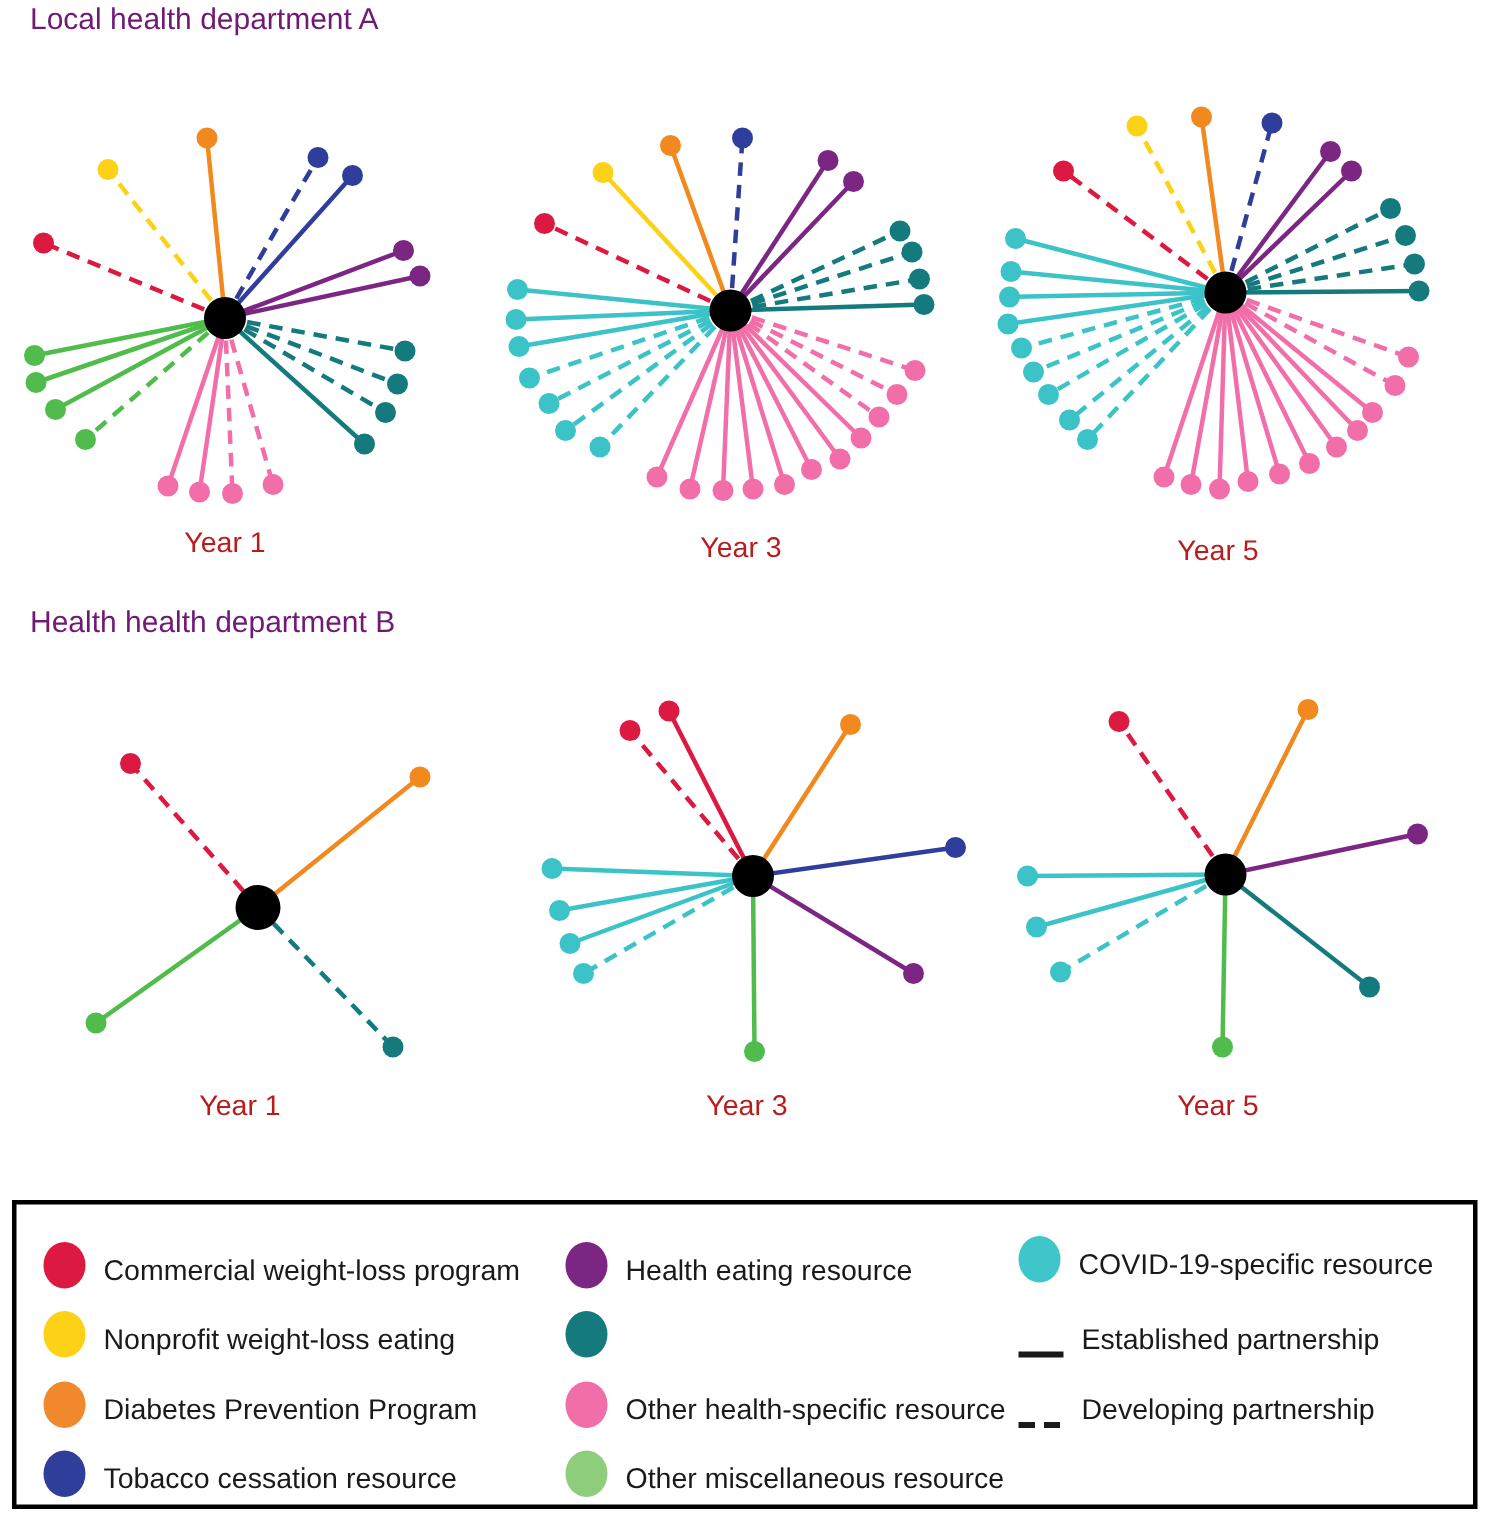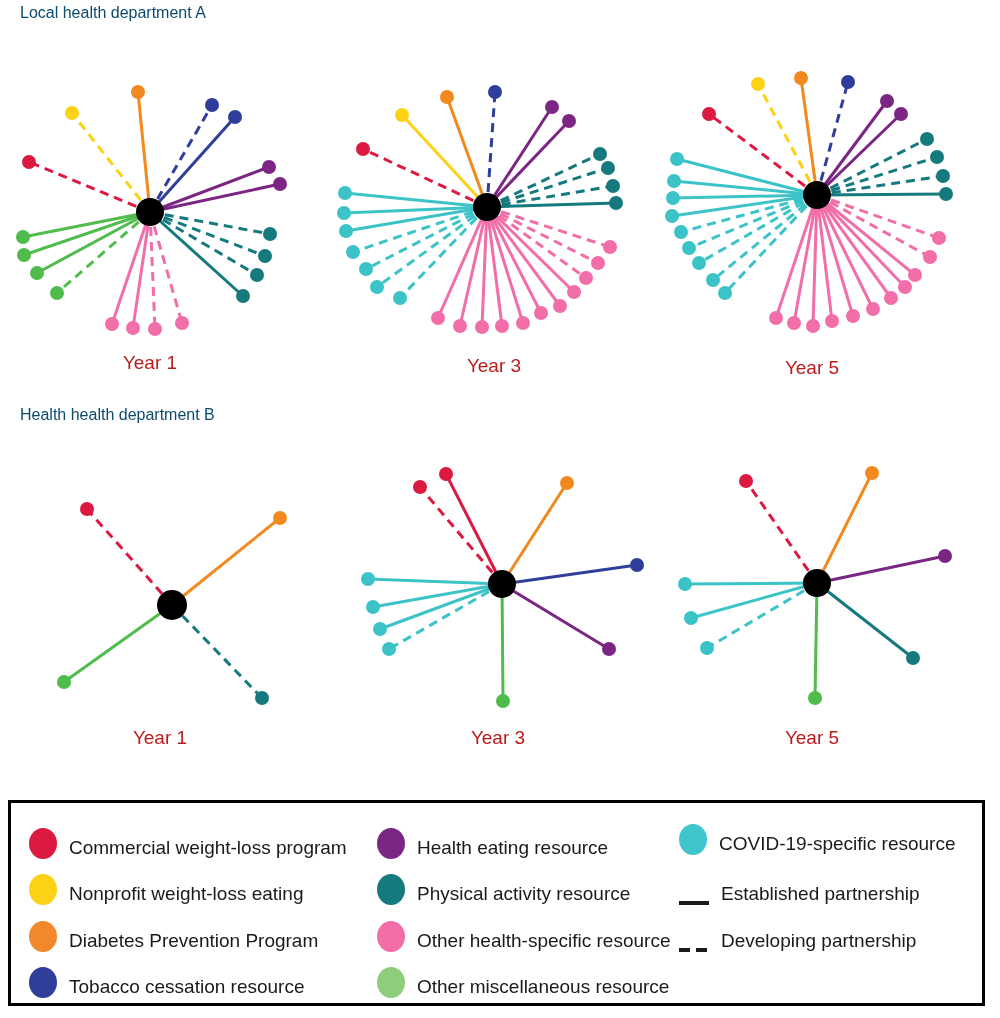--- a/index.html
+++ b/index.html
@@ -2,21 +2,21 @@
 <html><head>
 <meta charset="utf-8">
 <style>
   html,body{margin:0;padding:0;background:#fff;}
   .page{
     position:relative;width:1000px;height:1018px;background:#fff;overflow:hidden;
     font-family:"Liberation Sans",sans-serif;color:#1a1a1a;
   }
   #network-svg{position:absolute;left:0;top:0;}
   .dept-title{
-    position:absolute;font-size:16px;line-height:22px;color:#0c4a6e;white-space:nowrap;
+    position:absolute;font-size:20px;line-height:22px;color:#701a75;white-space:nowrap;
   }
   #title-a{left:20px;top:2px;}
   #title-b{left:20px;top:404px;}
   .year-label{
     position:absolute;font-size:19px;color:#b91c1c;transform:translateX(-50%);white-space:nowrap;
   }
   .legend{
     position:absolute;left:8px;top:800px;width:977px;height:206px;
     border:3px solid #000;background:#fff;box-sizing:border-box;
   }
@@ -270,21 +270,20 @@
       <span class="legend-dot" style="background-color: rgb(47, 62, 154);"></span>
       <span class="legend-label">Tobacco cessation resource</span>
     </div>
 
     <div class="legend-item" style="left:366px;top:24px">
       <span class="legend-dot" style="background-color: rgb(124, 38, 132);"></span>
       <span class="legend-label">Health eating resource</span>
     </div>
     <div class="legend-item" style="left:366px;top:70px">
       <span class="legend-dot" style="background-color: rgb(21, 122, 126);"></span>
-      <span class="legend-label">Physical activity resource</span>
     </div>
     <div class="legend-item" style="left:366px;top:117px">
       <span class="legend-dot" style="background-color: rgb(241, 110, 169);"></span>
       <span class="legend-label">Other health-specific resource</span>
     </div>
     <div class="legend-item" style="left:366px;top:163px">
       <span class="legend-dot" style="background-color: rgb(141, 205, 124);"></span>
       <span class="legend-label">Other miscellaneous resource</span>
     </div>
 

